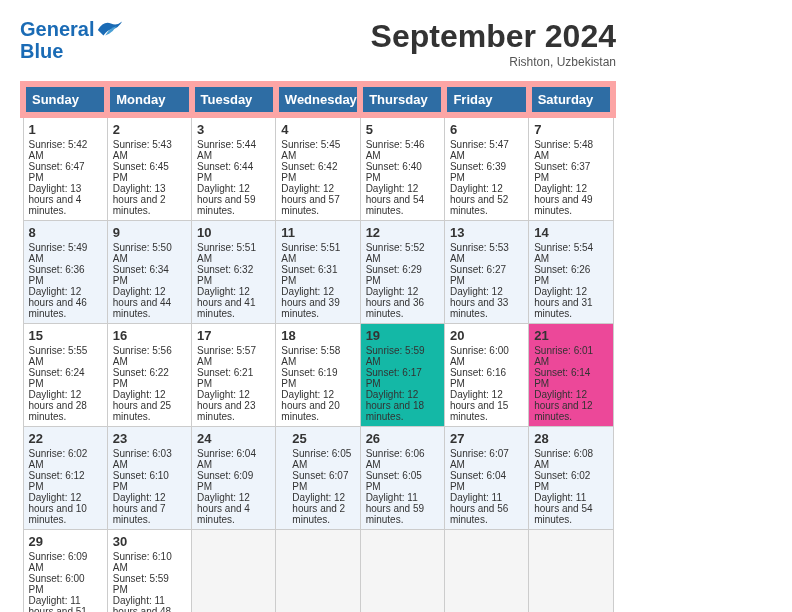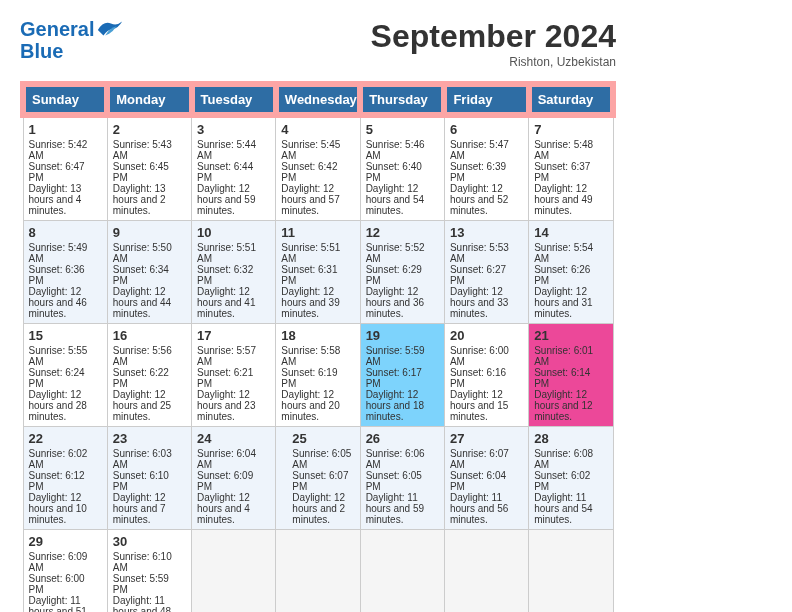--- a/index.html
+++ b/index.html
@@ -143,21 +143,21 @@
           <td style="background: rgb(238, 244, 251);"><span class="day-num">11</span><span>Sunrise: 5:51 AM</span><br><span>Sunset: 6:31 PM</span><br><span>Daylight: 12 hours and 39 minutes.</span></td>
           <td style="background: rgb(238, 244, 251);"><span class="day-num">12</span><span>Sunrise: 5:52 AM</span><br><span>Sunset: 6:29 PM</span><br><span>Daylight: 12 hours and 36 minutes.</span></td>
           <td style="background: rgb(238, 244, 251); margin-left: 44px;"><span class="day-num">13</span><span>Sunrise: 5:53 AM</span><br><span>Sunset: 6:27 PM</span><br><span>Daylight: 12 hours and 33 minutes.</span></td>
           <td style="background: rgb(238, 244, 251);"><span class="day-num">14</span><span>Sunrise: 5:54 AM</span><br><span>Sunset: 6:26 PM</span><br><span>Daylight: 12 hours and 31 minutes.</span></td>
         </tr>
         <tr>
           <td style="background: rgb(255, 255, 255);"><span class="day-num">15</span><span>Sunrise: 5:55 AM</span><br><span>Sunset: 6:24 PM</span><br><span>Daylight: 12 hours and 28 minutes.</span></td>
           <td style="background: rgb(255, 255, 255);"><span class="day-num">16</span><span>Sunrise: 5:56 AM</span><br><span>Sunset: 6:22 PM</span><br><span>Daylight: 12 hours and 25 minutes.</span></td>
           <td style="background: rgb(255, 255, 255);"><span class="day-num">17</span><span>Sunrise: 5:57 AM</span><br><span>Sunset: 6:21 PM</span><br><span>Daylight: 12 hours and 23 minutes.</span></td>
           <td style="background: rgb(255, 255, 255);"><span class="day-num">18</span><span>Sunrise: 5:58 AM</span><br><span>Sunset: 6:19 PM</span><br><span>Daylight: 12 hours and 20 minutes.</span></td>
-          <td style="background: #7dd3fc;"><span class="day-num">19</span><span>Sunrise: 5:59 AM</span><br><span>Sunset: 6:17 PM</span><br><span>Daylight: 12 hours and 18 minutes.</span></td>
+          <td style="background: #14b8a6;"><span class="day-num">19</span><span>Sunrise: 5:59 AM</span><br><span>Sunset: 6:17 PM</span><br><span>Daylight: 12 hours and 18 minutes.</span></td>
           <td style="background: rgb(255, 255, 255);"><span class="day-num">20</span><span>Sunrise: 6:00 AM</span><br><span>Sunset: 6:16 PM</span><br><span>Daylight: 12 hours and 15 minutes.</span></td>
           <td style="background: #ec4899;"><span class="day-num">21</span><span>Sunrise: 6:01 AM</span><br><span>Sunset: 6:14 PM</span><br><span>Daylight: 12 hours and 12 minutes.</span></td>
         </tr>
         <tr>
           <td style="background: rgb(238, 244, 251);"><span class="day-num">22</span><span>Sunrise: 6:02 AM</span><br><span>Sunset: 6:12 PM</span><br><span>Daylight: 12 hours and 10 minutes.</span></td>
           <td style="background: rgb(238, 244, 251);"><span class="day-num">23</span><span>Sunrise: 6:03 AM</span><br><span>Sunset: 6:10 PM</span><br><span>Daylight: 12 hours and 7 minutes.</span></td>
           <td style="background: rgb(238, 244, 251);"><span class="day-num">24</span><span>Sunrise: 6:04 AM</span><br><span>Sunset: 6:09 PM</span><br><span>Daylight: 12 hours and 4 minutes.</span></td>
           <td style="background: rgb(238, 244, 251); padding-left: 16px;"><span class="day-num">25</span><span>Sunrise: 6:05 AM</span><br><span>Sunset: 6:07 PM</span><br><span>Daylight: 12 hours and 2 minutes.</span></td>
           <td style="background: rgb(238, 244, 251);"><span class="day-num">26</span><span>Sunrise: 6:06 AM</span><br><span>Sunset: 6:05 PM</span><br><span>Daylight: 11 hours and 59 minutes.</span></td>
           <td style="background: rgb(238, 244, 251);"><span class="day-num">27</span><span>Sunrise: 6:07 AM</span><br><span>Sunset: 6:04 PM</span><br><span>Daylight: 11 hours and 56 minutes.</span></td>

